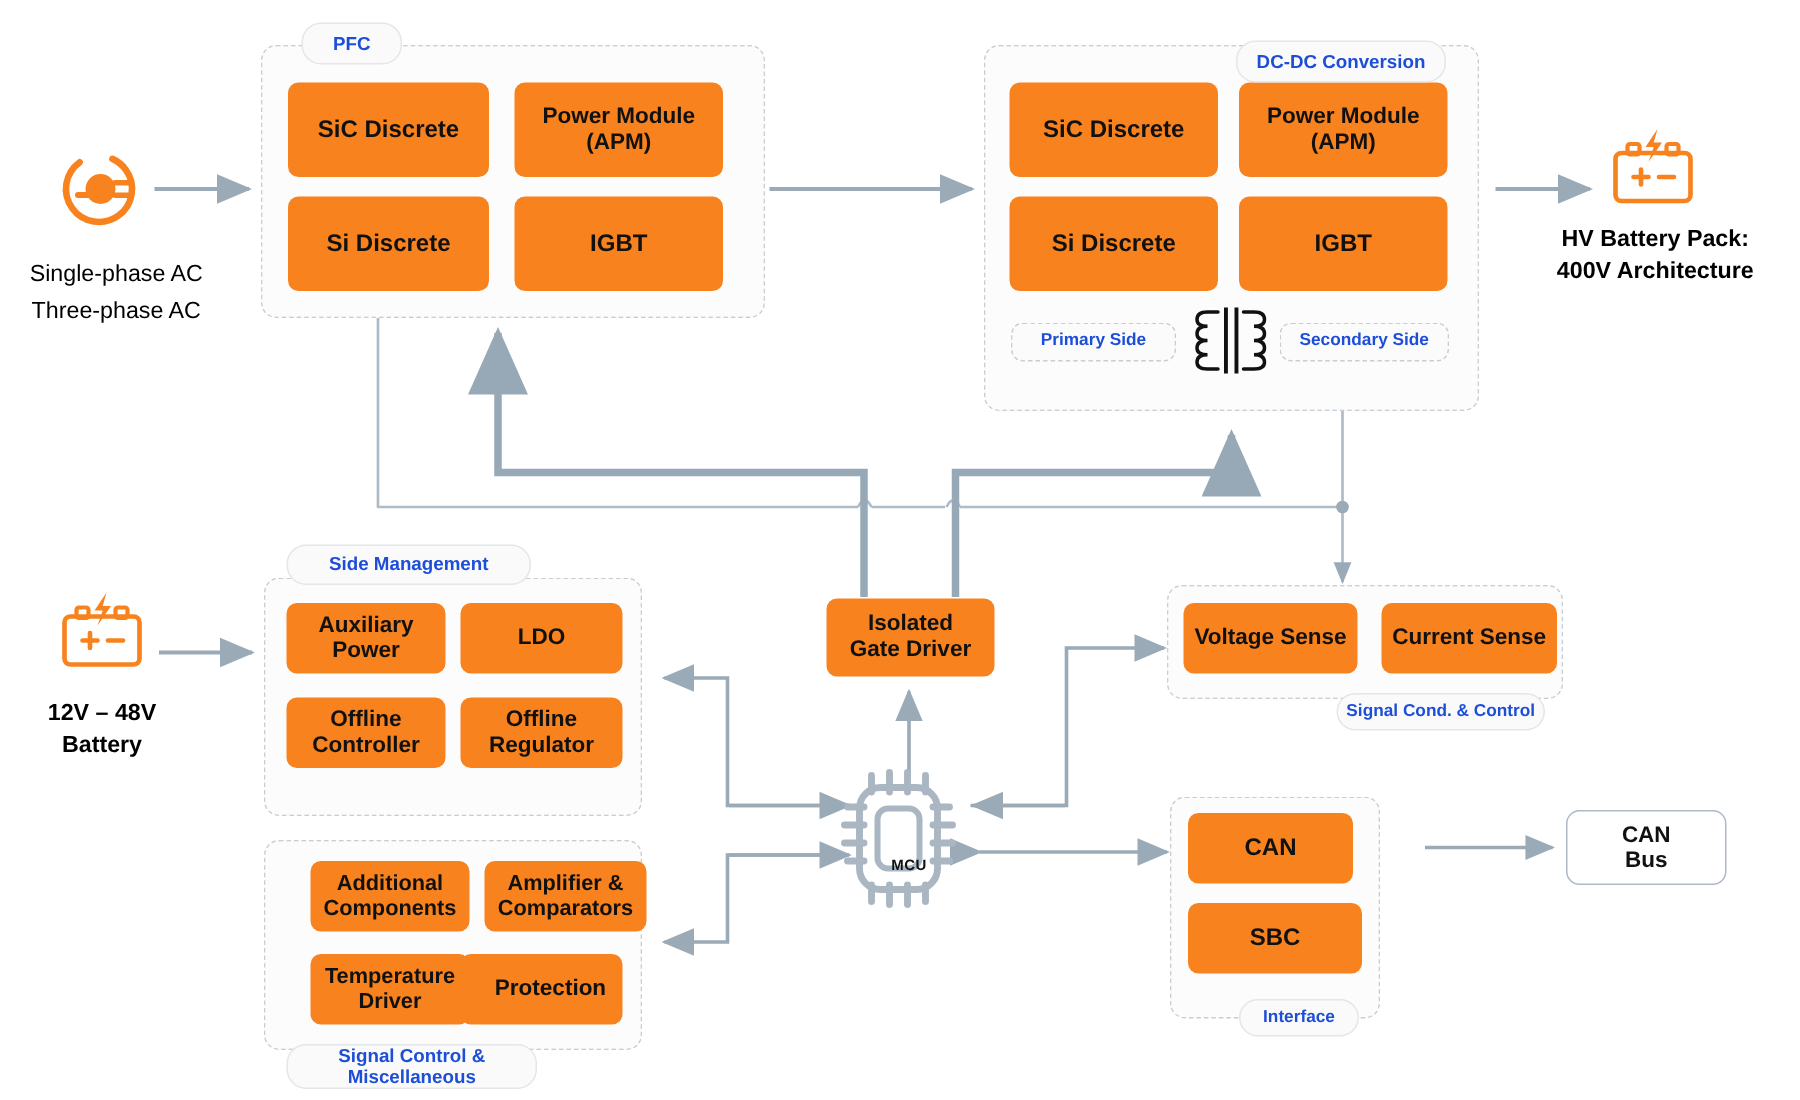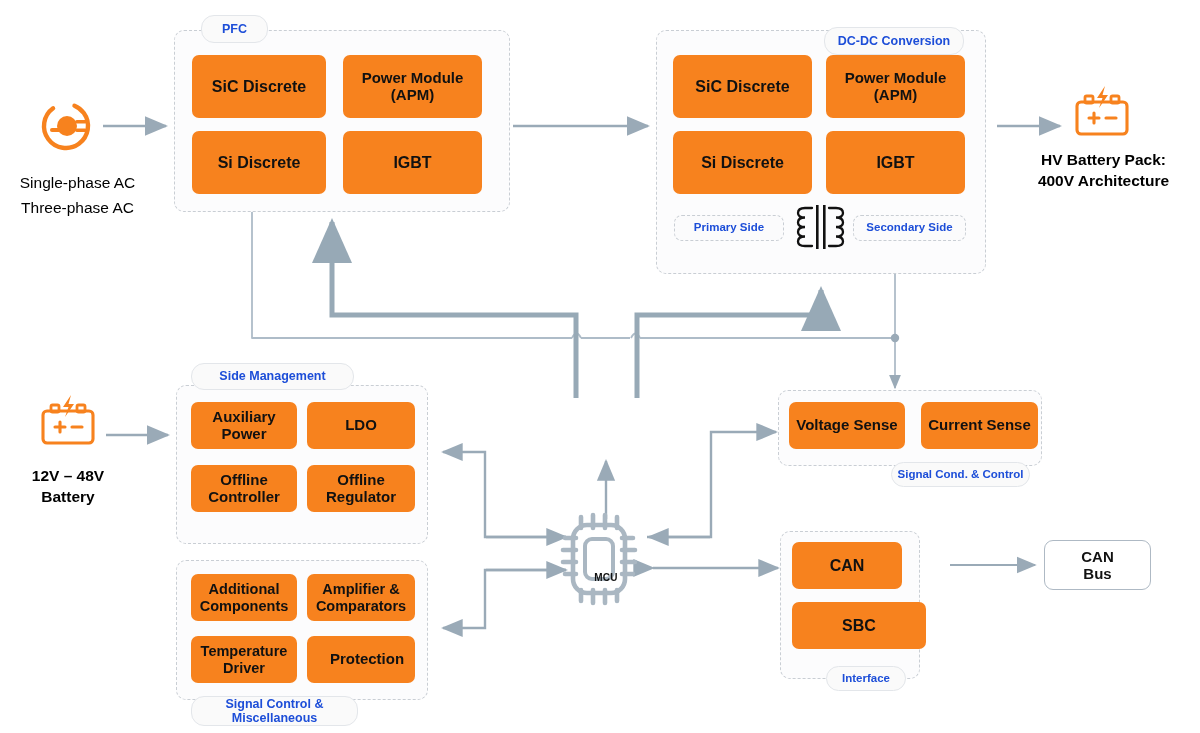--- a/index.html
+++ b/index.html
@@ -42,21 +42,21 @@
     font-size:16px;
     font-weight:bold;
     display:flex;
     align-items:center;
     justify-content:center;
     text-align:center;
     line-height:1.12;
     box-sizing:border-box;
     z-index:4;
   }
-  .blk.s14{font-size:14.5px;}
+  .blk.s14{font-size:14.5px;margin-left:16px;}
   .blk.s15{font-size:15px;}
 
   
   .whitebox{
     position:absolute;
     background:#ffffff;
     border:1.5px solid #aeb9c4;
     border-radius:9px;
     color:#111111;
     font-size:15px;
@@ -249,22 +249,24 @@
   <div class="blk s15" style="left:307px;top:636px;width:108px;height:47px;padding-left:12px;">Protection</div>
 
   <div class="group" style="left:778px;top:390px;width:264px;height:76px;"></div>
   <div class="pill sm" style="left:891px;top:462px;width:139px;height:25px;">Signal Cond. &amp; Control</div>
   <div class="blk s15" style="left:789px;top:402px;width:116px;height:47px;">Voltage Sense</div>
   <div class="blk s15" style="left:921px;top:402px;width:117px;height:47px;">Current Sense</div>
 
   <div class="group" style="left:780px;top:531px;width:140px;height:148px;"></div>
   <div class="pill sm" style="left:826px;top:666px;width:80px;height:25px;">Interface</div>
   <div class="blk" style="left:792px;top:542px;width:110px;height:47px;">CAN</div>
-  <div class="blk" style="left:792px;top:602px;width:134px;height:47px;">SBC</div>
-
+  <div class="blk" style="left:792px;top:602px;width:116px;height:47px;">SBC</div>
+
+  <div class="blk s15" style="left:551px;top:399px;width:112px;height:52px;white-space:pre-line;">Isolated
+Gate Driver</div>
   <div class="mcu-label" style="left:583px;top:553px;width:46px;">MCU</div>
   <div class="whitebox" style="left:1044px;top:540px;width:107px;height:50px;white-space:pre-line;">CAN
 Bus</div>
 
   <div class="cap plain" style="left:0px;top:170px;width:155px;font-size:15.5px;line-height:1.62;">Single-phase AC
 Three-phase AC</div>
   <div class="cap" style="left:1016px;top:150px;width:175px;">HV Battery Pack:
 400V Architecture</div>
   <div class="cap" style="left:5px;top:466px;width:126px;">12V – 48V
 Battery</div>

